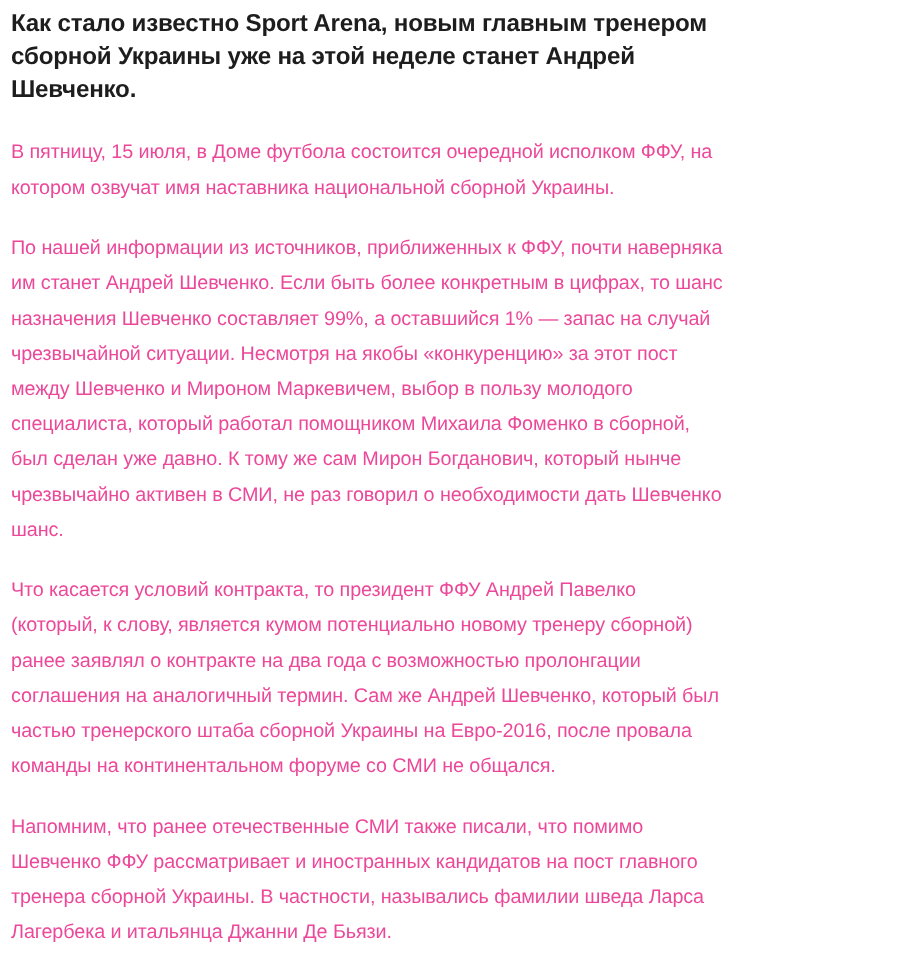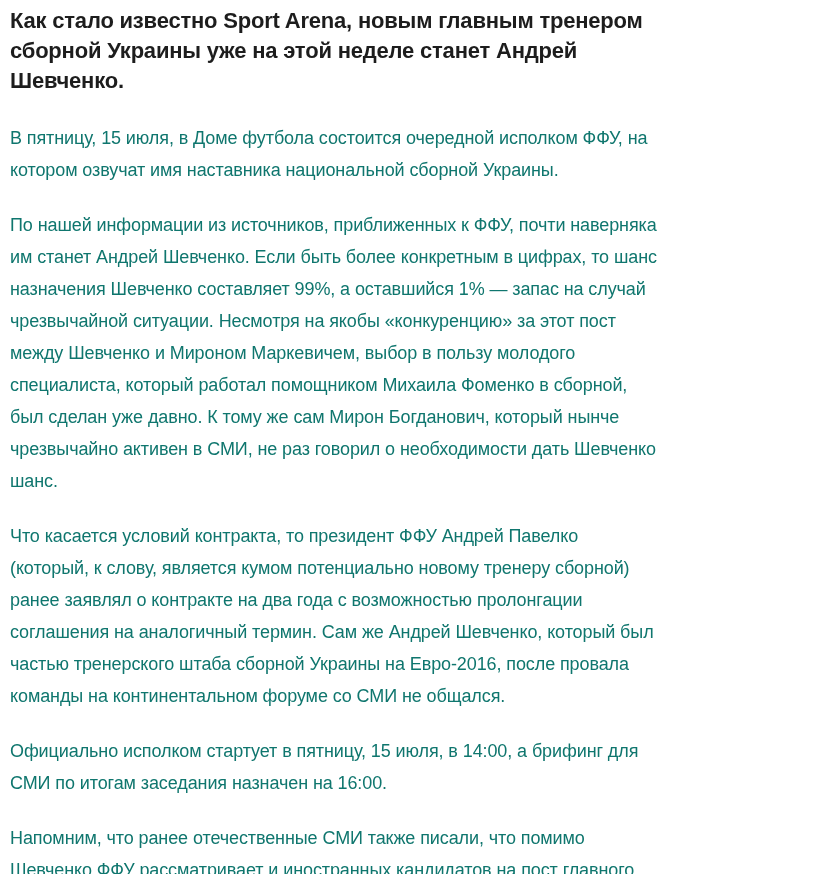--- a/index.html
+++ b/index.html
@@ -20,35 +20,34 @@
       font-weight: 700;
       color: #1d1d1d;
       max-width: 690px;
       letter-spacing: -0.2px;
       margin: 0 0 26px 0;
     }
     .para {
       font-size: 18px;
       line-height: 32px;
       font-weight: 400;
-      color: #0f766e;
+      color: #ec4899;
       max-width: 793px;
       letter-spacing: -0.1px;
       margin: 0 0 23px 0;
     }
     .para:last-child { margin-bottom: 12px; }
   </style>
 </head>
 <body>
 
 <div class="article">
   <h1 class="lead">Как стало известно Sport Arena, новым главным тренером сборной Украины уже на этой неделе станет Андрей Шевченко.</h1>
 
   <p class="para">В пятницу, 15 июля, в Доме футбола состоится очередной исполком ФФУ, на котором озвучат имя наставника национальной сборной Украины.</p>
 
   <p class="para">По нашей информации из источников, приближенных к ФФУ, почти наверняка им станет Андрей Шевченко. Если быть более конкретным в цифрах, то шанс назначения Шевченко составляет 99%, а оставшийся 1% — запас на случай чрезвычайной ситуации. Несмотря на якобы «конкуренцию» за этот пост между Шевченко и Мироном Маркевичем, выбор в пользу молодого специалиста, который работал помощником Михаила Фоменко в сборной, был сделан уже давно. К тому же сам Мирон Богданович, который нынче чрезвычайно активен в СМИ, не раз говорил о необходимости дать Шевченко шанс.</p>
 
   <p class="para">Что касается условий контракта, то президент ФФУ Андрей Павелко (который, к слову, является кумом потенциально новому тренеру сборной) ранее заявлял о контракте на два года с возможностью пролонгации соглашения на аналогичный термин. Сам же Андрей Шевченко, который был частью тренерского штаба сборной Украины на Евро-2016, после провала команды на континентальном форуме со СМИ не общался.</p>
 
-  <p class="para">Официально исполком стартует в пятницу, 15 июля, в 14:00, а брифинг для СМИ по итогам заседания назначен на 16:00.</p>
 
   <p class="para">Напомним, что ранее отечественные СМИ также писали, что помимо Шевченко ФФУ рассматривает и иностранных кандидатов на пост главного тренера сборной Украины. В частности, назывались фамилии шведа Ларса Лагербека и итальянца Джанни Де Бьязи.</p>
 </div>
 
 </body></html>

